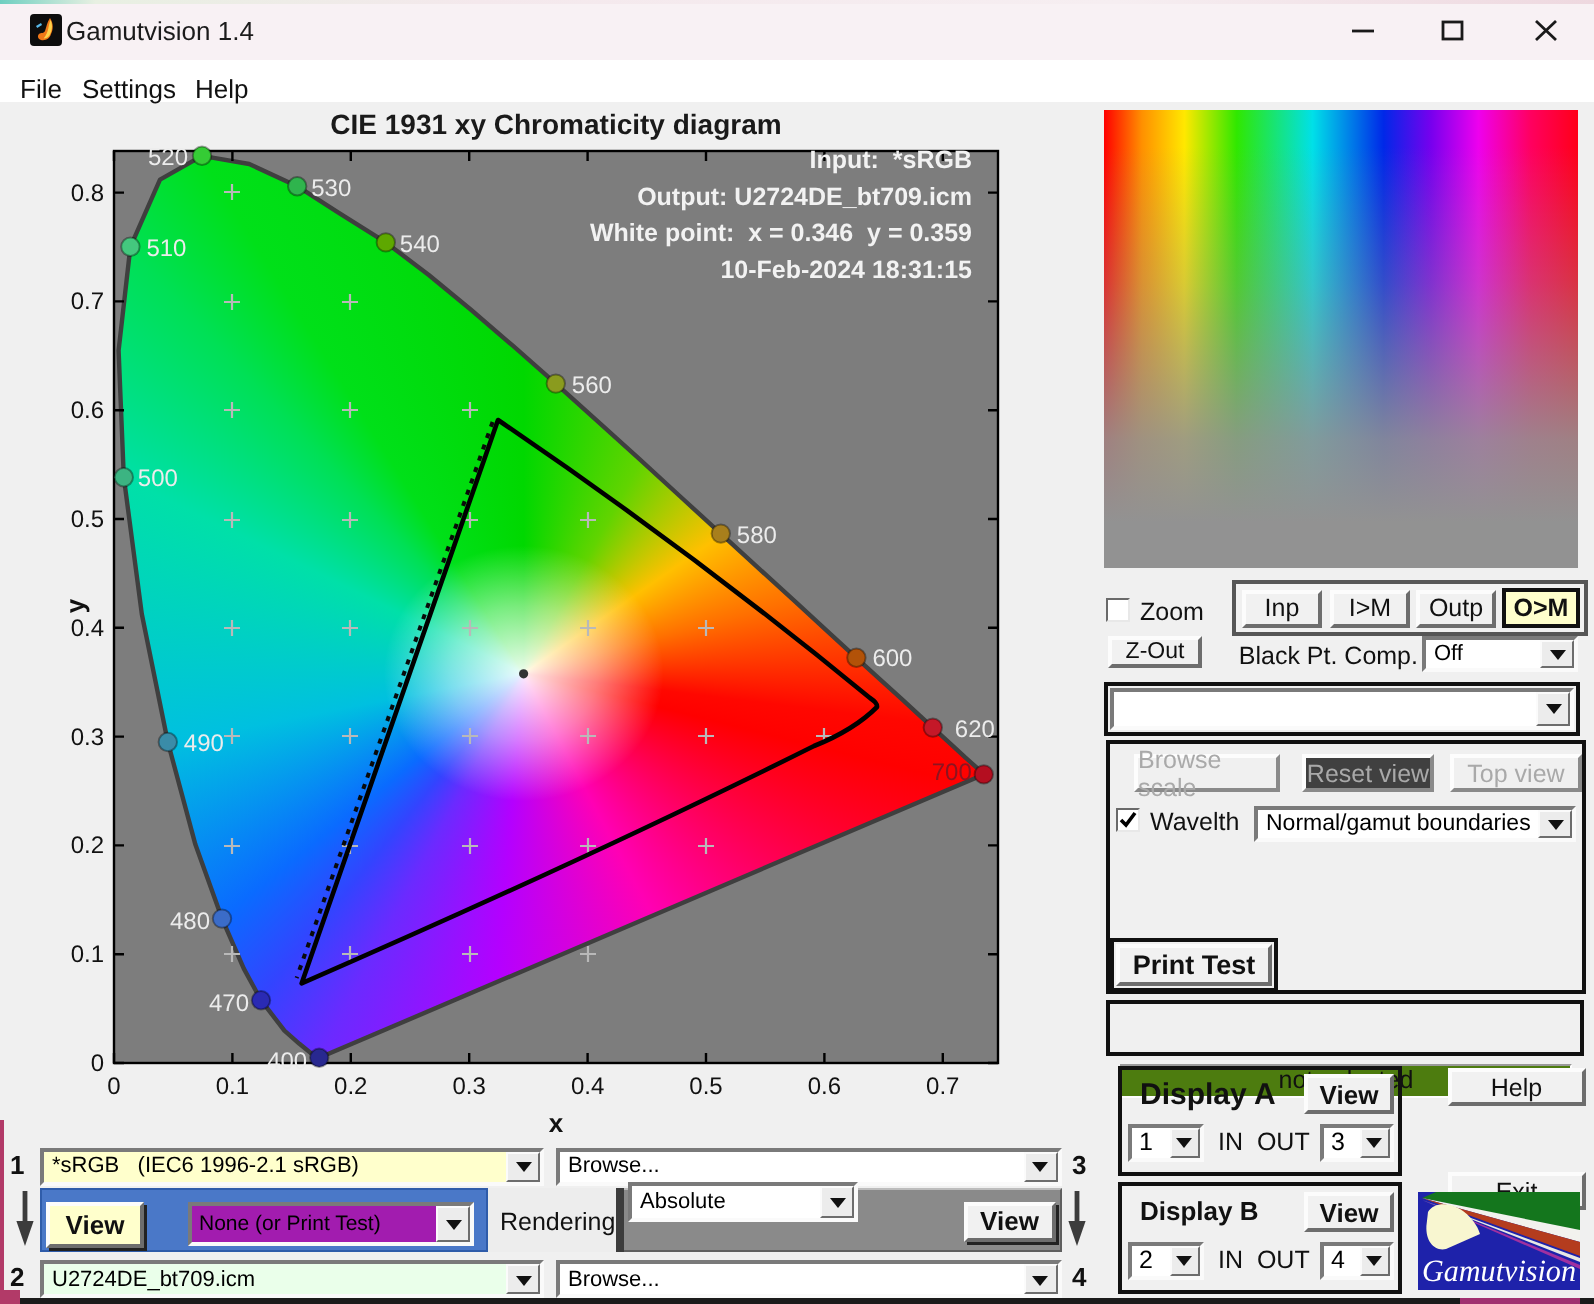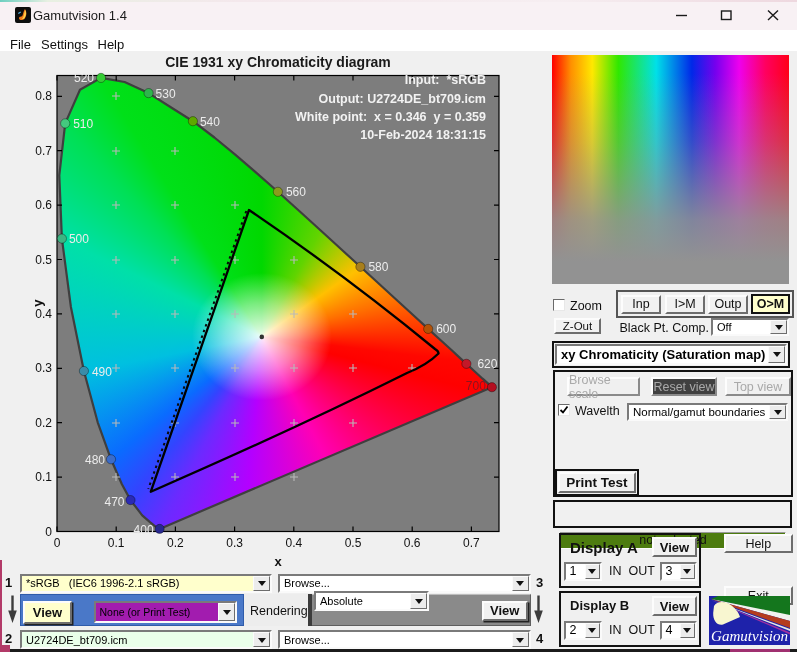--- a/index.html
+++ b/index.html
@@ -134,21 +134,20 @@
 <div class="btn" style="left:708px;top:295px;width:40px;height:18.5px;">Outp</div>
 <div class="btn" style="left:751px;top:294px;width:39px;height:20px;background:#ffffcc;border:2px solid #111;font-weight:bold;">O&gt;M</div>
 <div class="btn" style="left:554px;top:318px;width:47px;height:16px;font-size:11.5px;">Z-Out</div>
 <div class="lbl" style="right:88px;top:321px;">Black Pt. Comp.</div>
 <div class="combo" style="left:711px;top:318px;width:78px;height:18px;">
     <span class="t">Off</span>
     <span class="cab"></span>
   </div>
 <div class="frame" style="left:552px;top:340.5px;width:238px;height:27px;background:#f0f0f0;"></div>
 <div class="combo" style="left:555px;top:343.5px;width:232px;height:21px;">
-    <span class="t" style="font-size:13px;font-weight:bold;">xy Chromaticity (Saturation map)</span>
     <span class="cab"></span>
   </div>
 <div class="frame" style="left:553px;top:369.5px;width:240px;height:127px;background:#f0f0f0;"></div>
 <div class="btn" style="left:567px;top:377px;width:73px;height:19px;color:#a9a9a9;border-color:#fdfdfd #8a8a8a #8a8a8a #fdfdfd;background:#f0f0f0;">Browse scale</div>
 <div class="btn" style="left:651px;top:377px;width:66px;height:19px;color:#a9a9a9;border-color:#fdfdfd #8a8a8a #8a8a8a #fdfdfd;background:#404040;">Reset view</div>
 <div class="btn" style="left:725px;top:377px;width:66px;height:19px;color:#a9a9a9;border-color:#fdfdfd #8a8a8a #8a8a8a #fdfdfd;background:#f0f0f0;">Top view</div>
 <div class="cb" style="left:558px;top:404px;">
     <svg width="10" height="10" viewBox="0 0 10 10" style="position:absolute;left:0px;top:0px">
       <path d="M1.5 5 L4 7.5 L8.5 1.5" stroke="#000" stroke-width="1.8" fill="none"></path>
     </svg>

